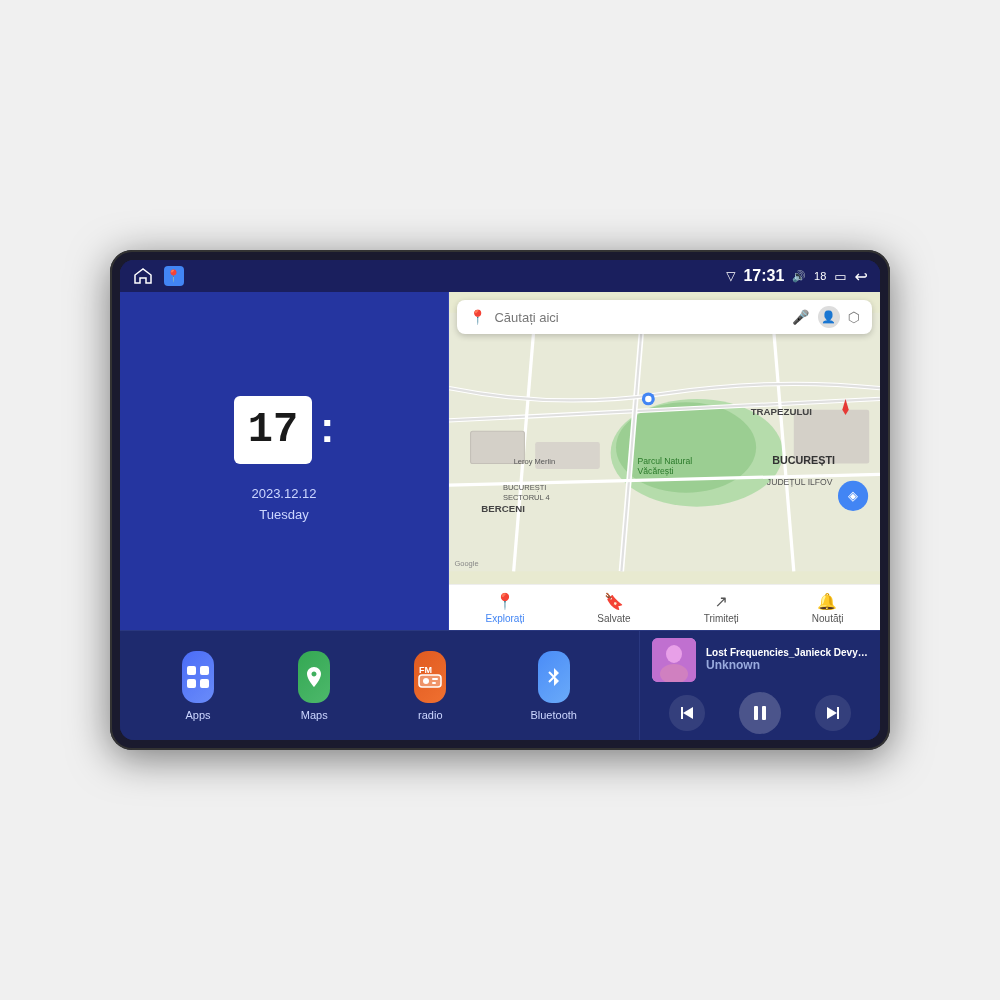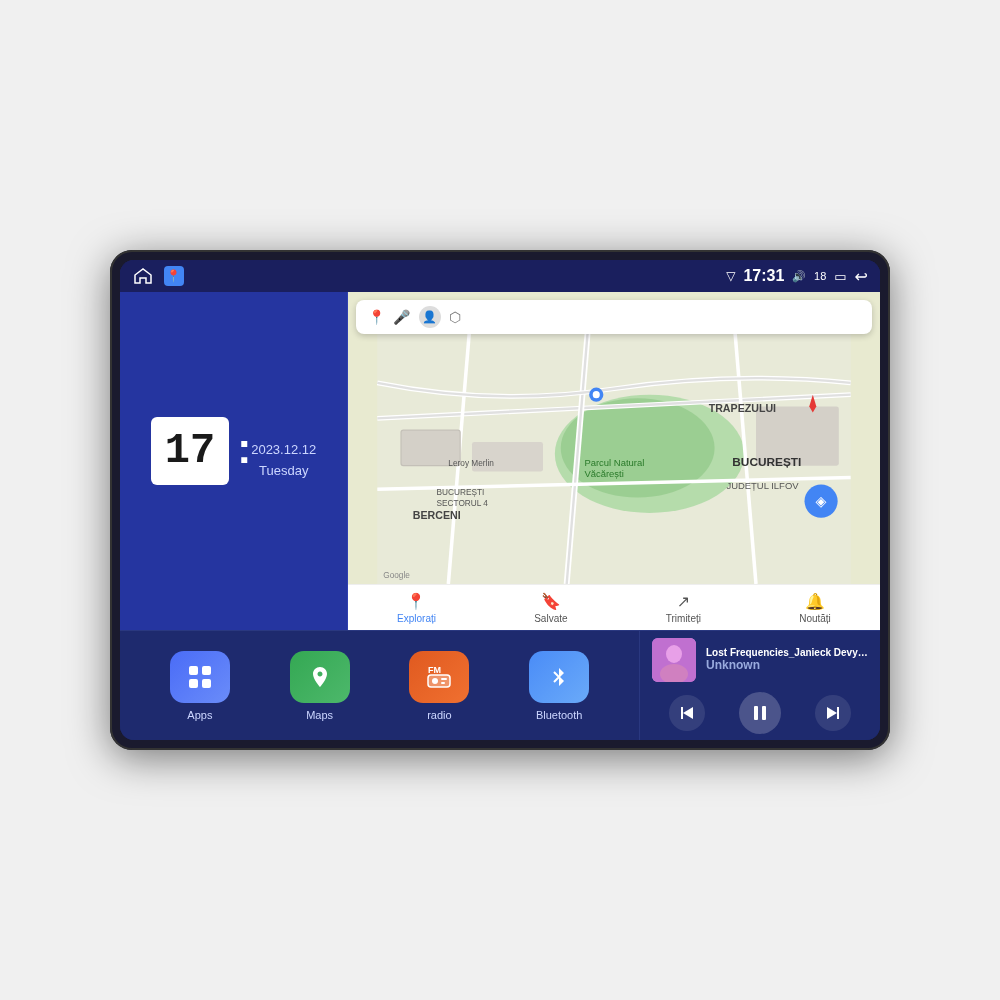--- a/index.html
+++ b/index.html
@@ -71,24 +71,25 @@
     
     .main-content {
       flex: 1;
       display: flex;
       flex-direction: row;
       overflow: hidden;
     }
 
     
     .left-panel {
-      width: 228px;
+      width: 329px;
       flex-shrink: 0;
       background: #2535a0;
       display: flex;
+      flex-direction: column;
       align-items: center;
       justify-content: center;
       padding: 20px;
       border-right: 1px solid #3040b0;
     }
 
     .clock-widget {
       display: flex;
       gap: 8px;
       align-items: center;
@@ -201,21 +202,21 @@
     }
 
     .app-icon-item {
       display: flex;
       flex-direction: column;
       align-items: center;
       gap: 6px;
       cursor: pointer;
     }
     .app-icon-wrapper {
-      width: 60px;
+      width: 32px;
       height: 52px;
       border-radius: 14px;
       display: flex;
       align-items: center;
       justify-content: center;
       font-size: 24px;
     }
     .app-icon-label {
       font-size: 11px;
       color: #ccd6ff;
@@ -344,20 +345,21 @@
         <div class="date-info">
           <div>2023.12.12</div>
           <div>Tuesday</div>
         </div>
       </div>
 
       <div class="map-panel">
 
         <div class="map-search-bar">
           <span style="color:#4285f4;font-size:14px;">📍</span>
+          <span style="flex:1;color:#777;">Căutați aici</span>
           <span style="font-size:14px;color:#777;">🎤</span>
           <div style="width:22px;height:22px;border-radius:50%;background:#ddd;display:flex;align-items:center;justify-content:center;font-size:12px;">👤</div>
           <span style="font-size:14px;color:#777;">⬡</span>
         </div>
 
         <div class="map-bg">
           <svg class="map-svg" viewBox="0 0 400 240" xmlns="http://www.w3.org/2000/svg">
 
             <rect width="400" height="240" fill="#e8ead8"></rect>
 

